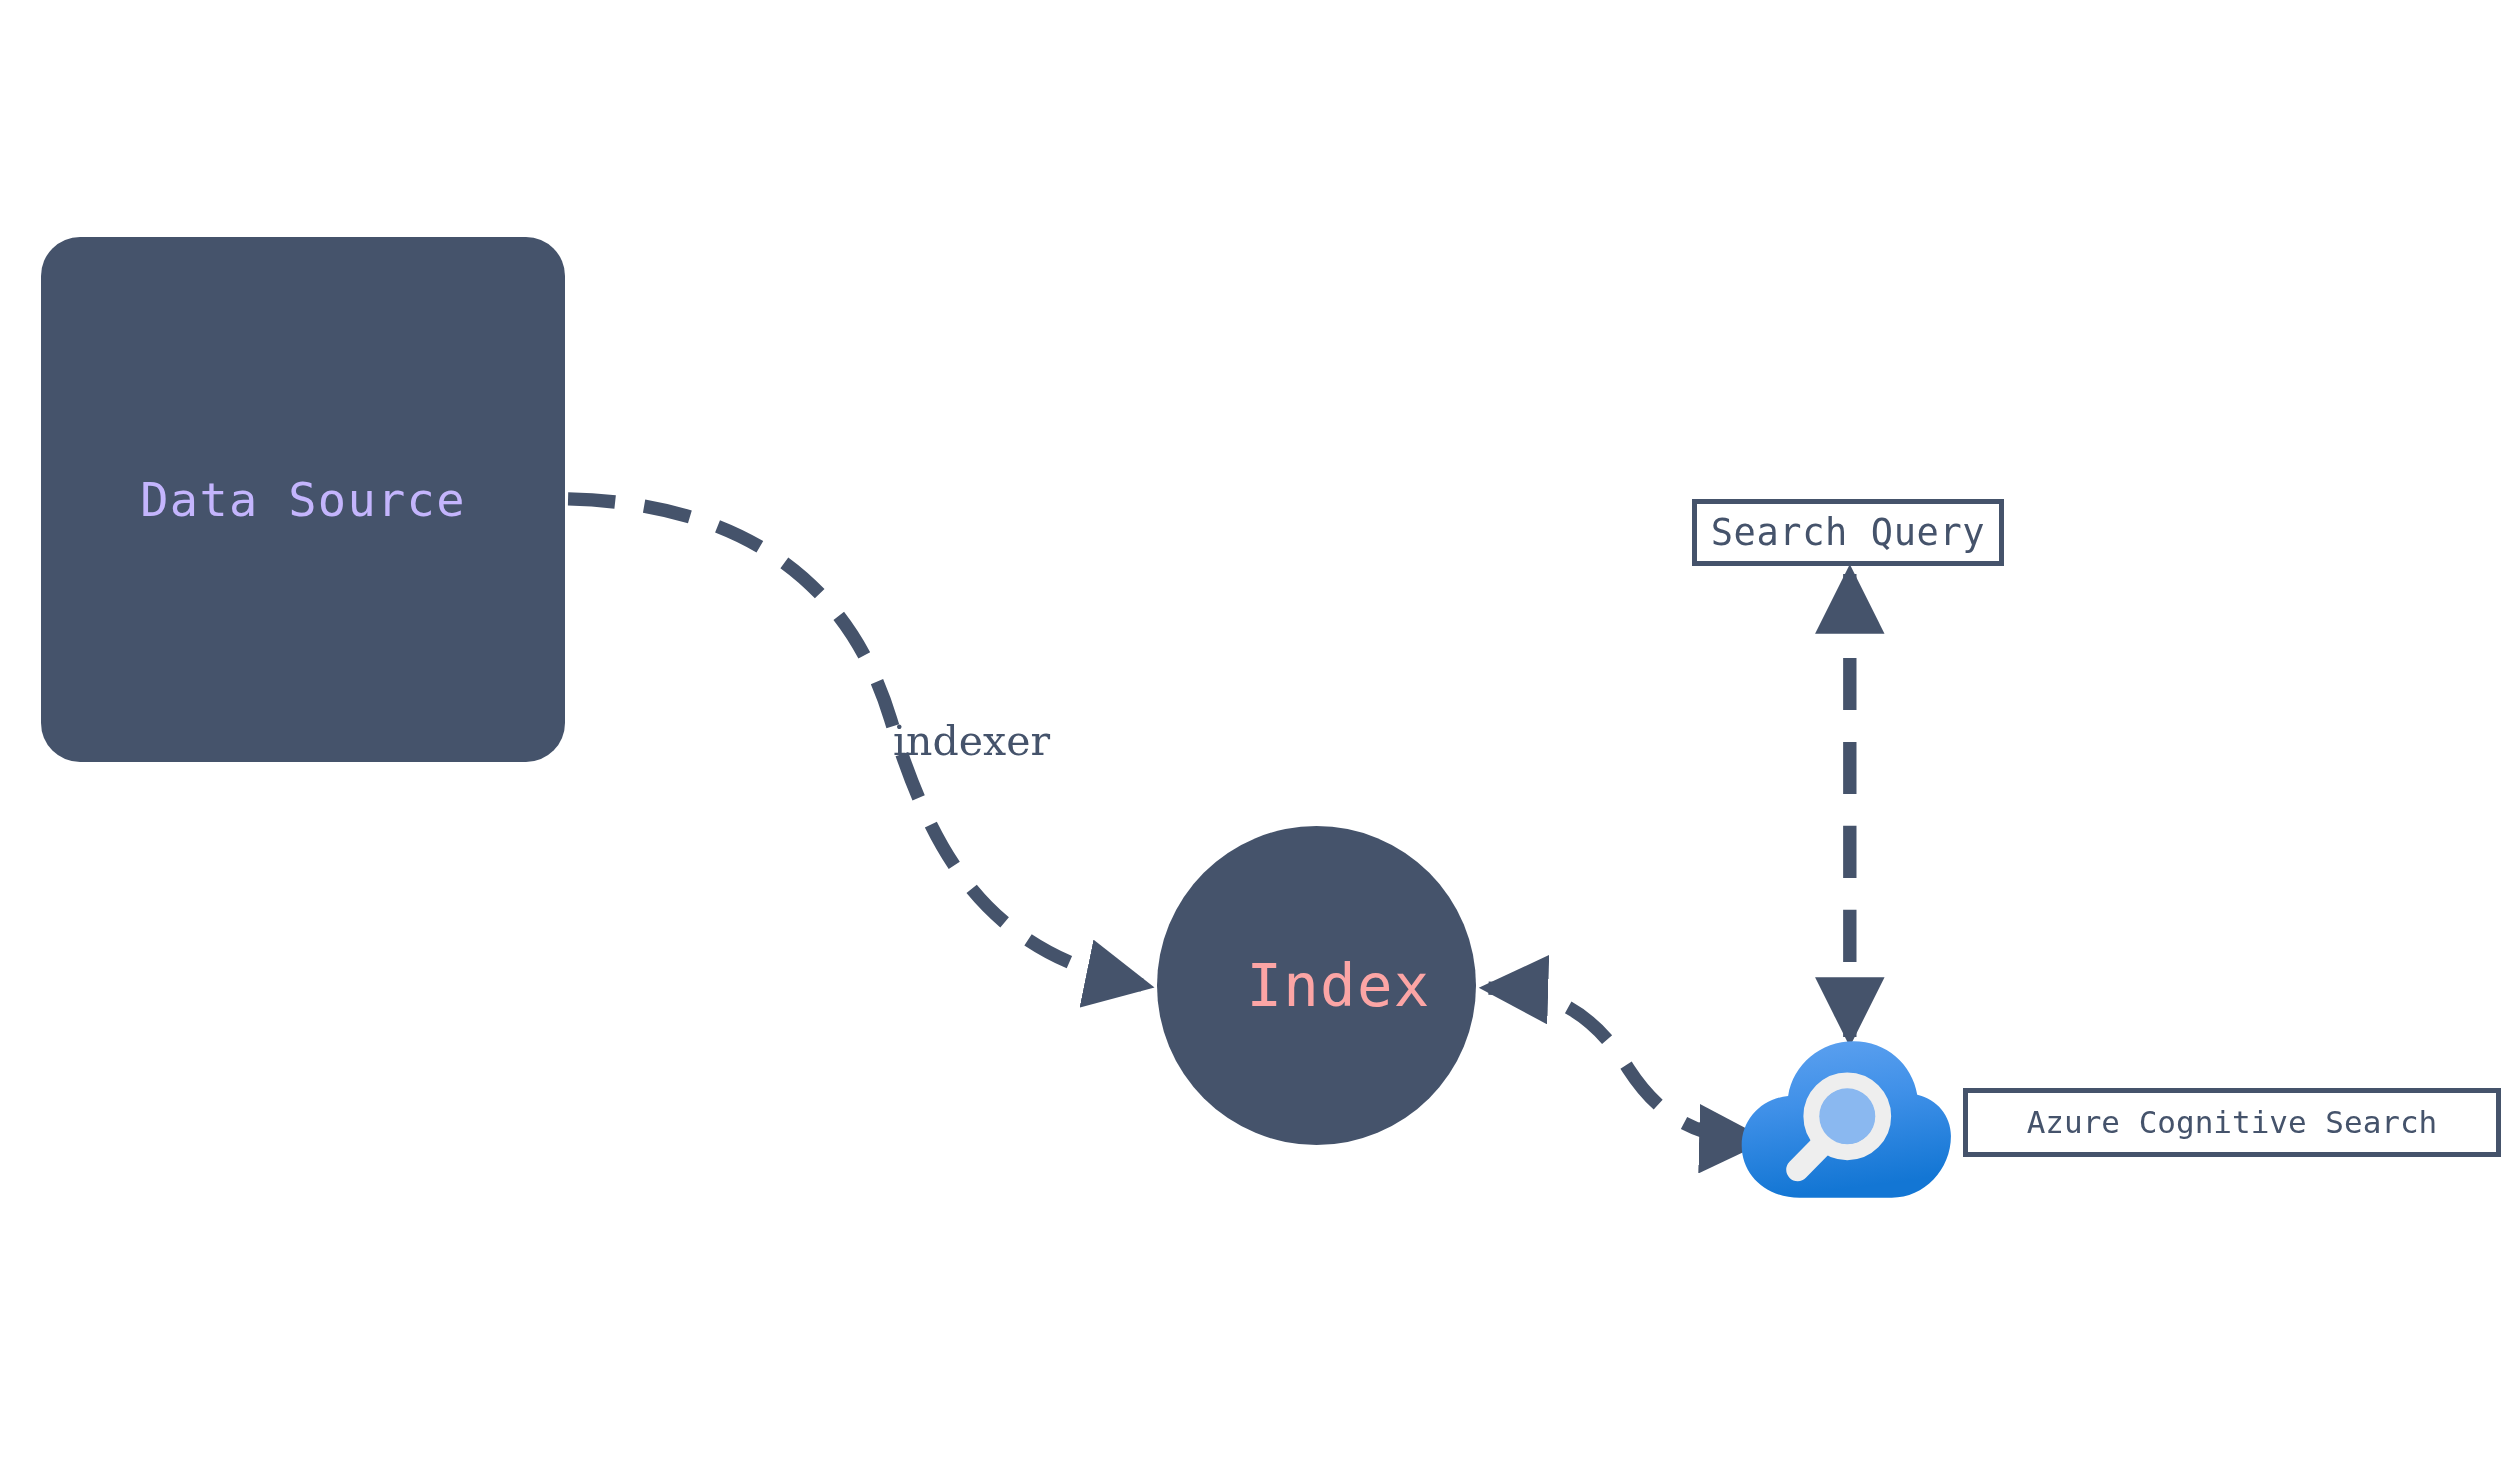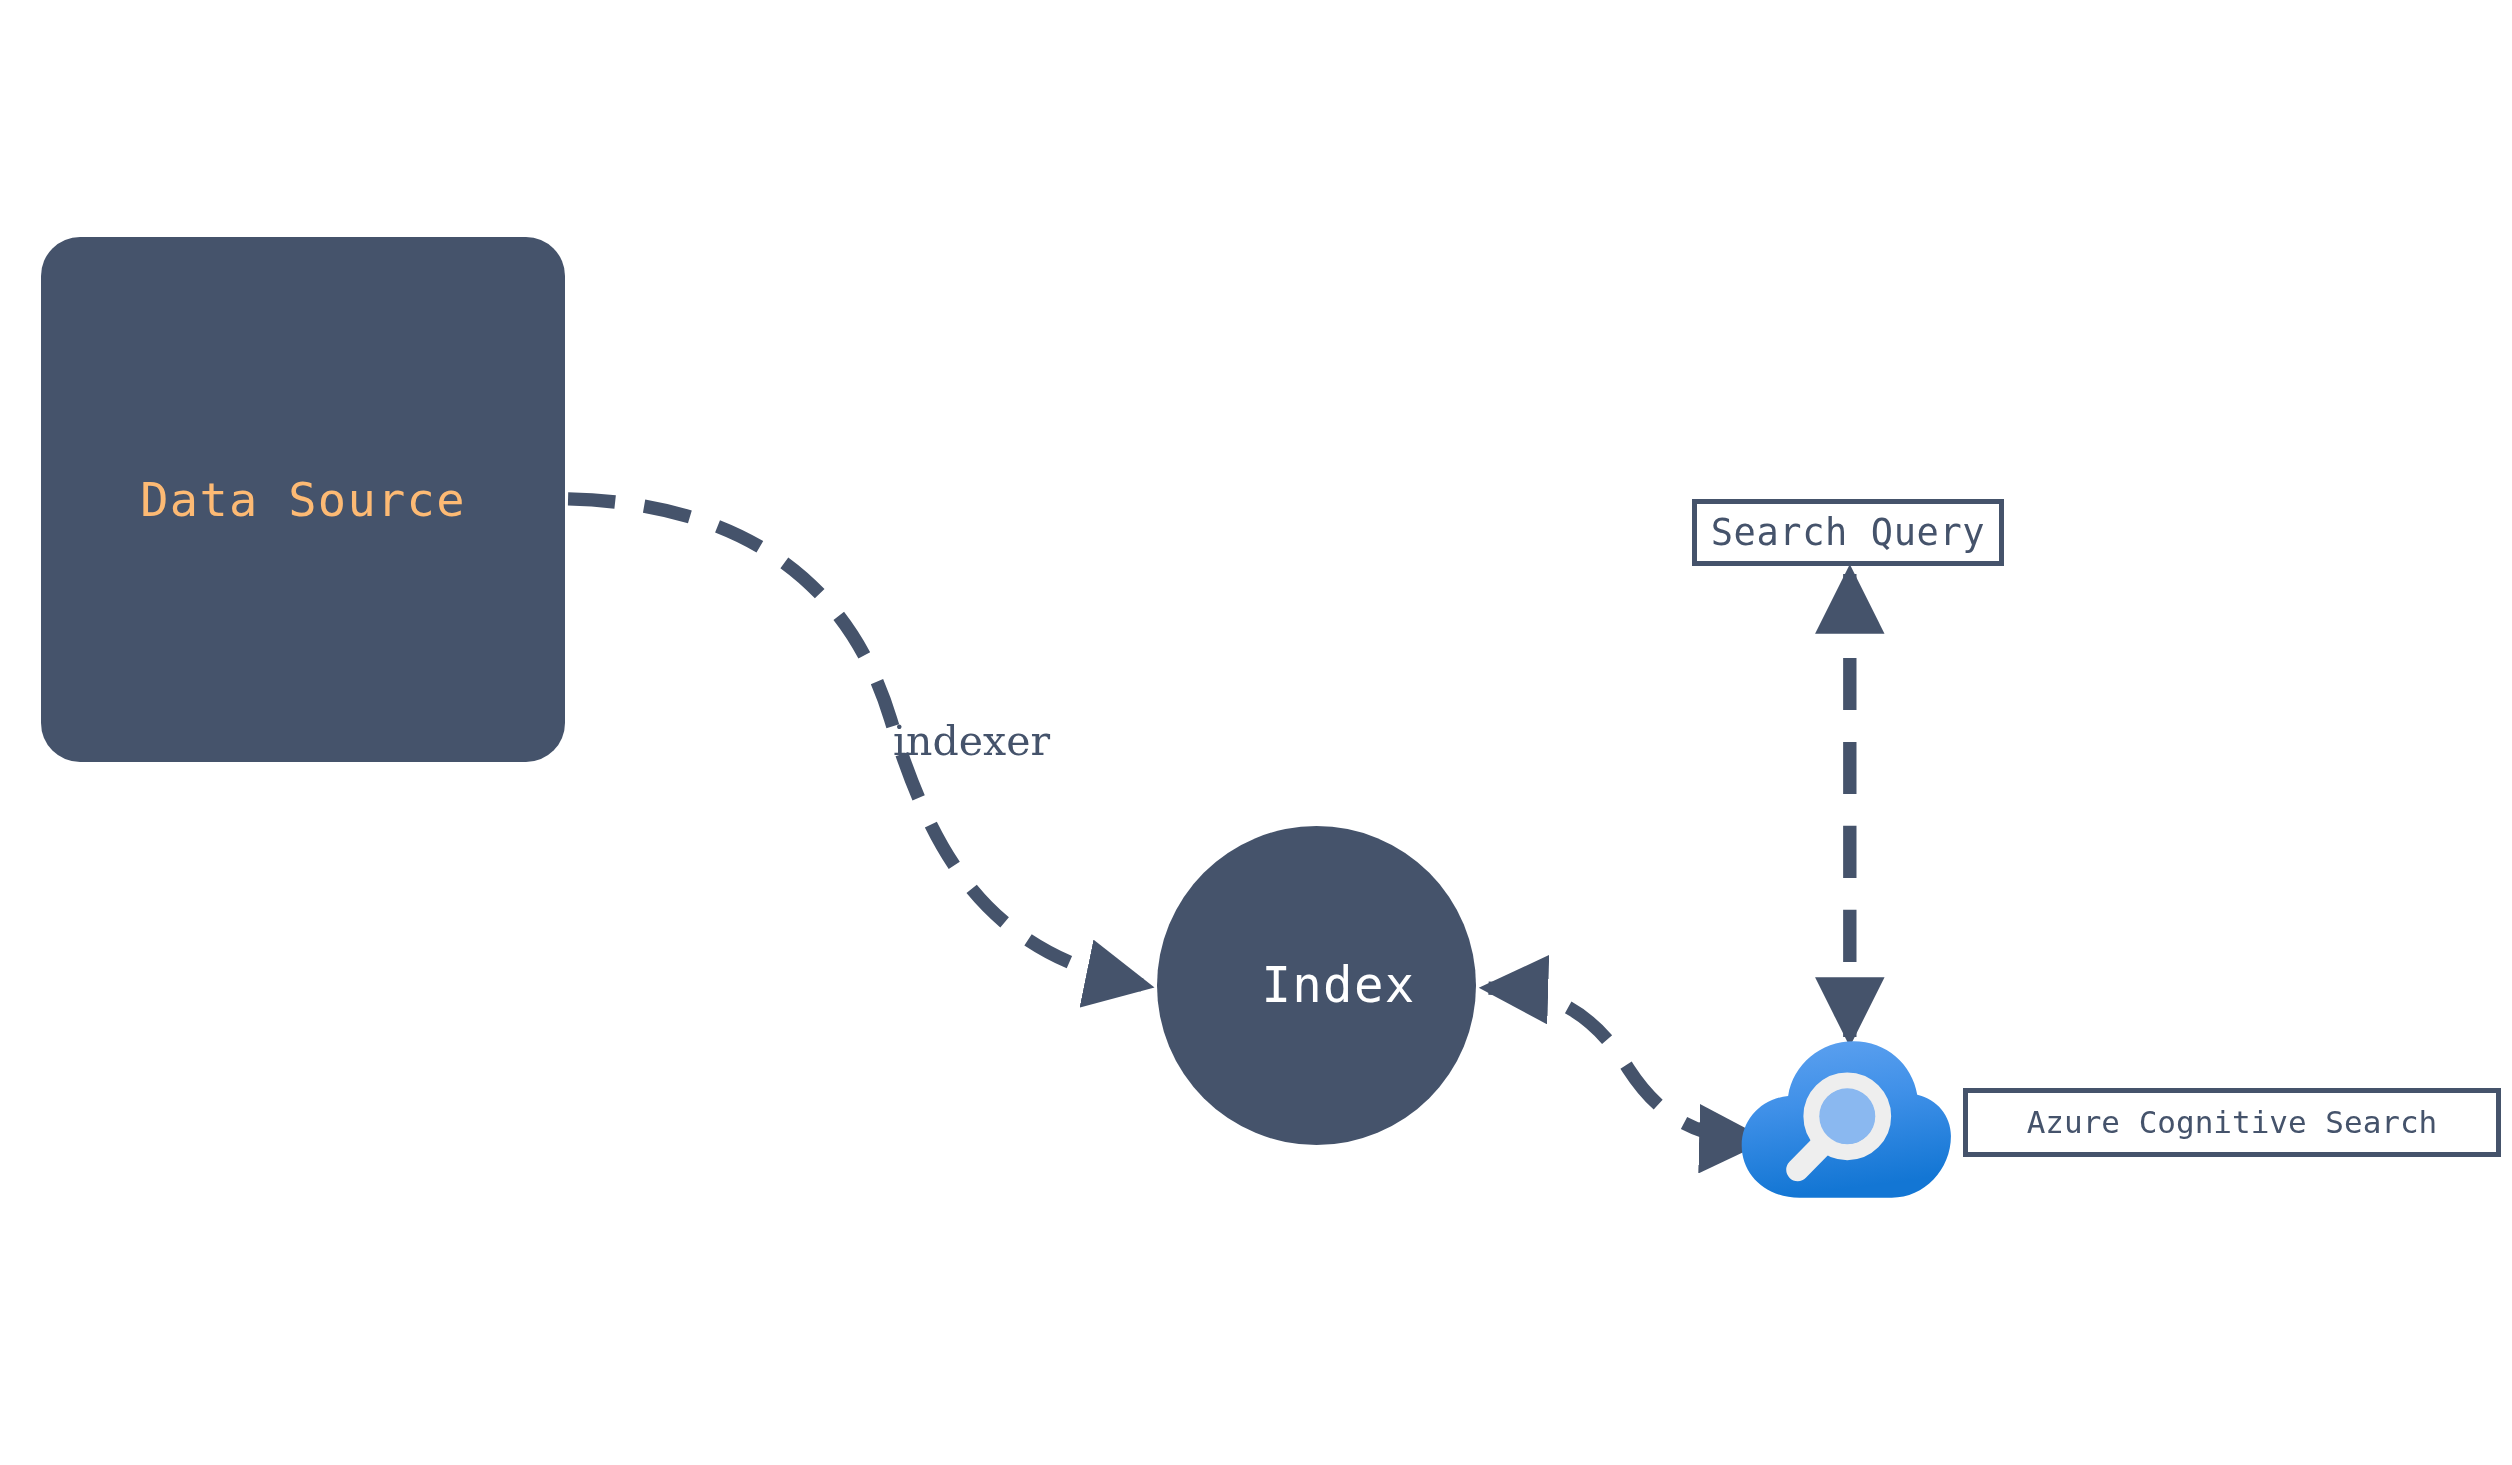--- a/index.html
+++ b/index.html
@@ -35,21 +35,21 @@
     width: 524px;
     height: 525px;
     background: #45536b;
     border-radius: 39px;
     display: flex;
     align-items: center;
     justify-content: center;
     box-sizing: border-box;
   }
   .node-box-label {
-    color: #fdba74;
+    color: #c4b5fd;
     font-family: "DejaVu Sans Mono", monospace;
     font-size: 47px;
     letter-spacing: 1.3px;
     white-space: nowrap;
     line-height: 1;
   }
 
   
   .node-circle {
     position: absolute;
@@ -58,23 +58,23 @@
     width: 319px;
     height: 319px;
     background: #45536b;
     border-radius: 50%;
     display: flex;
     align-items: center;
     justify-content: center;
     box-sizing: border-box;
   }
   .node-circle-label {
-    color: #ffffff;
-    font-family: "DejaVu Sans Mono", monospace;
-    font-size: 49px;
+    color: #fca5a5;
+    font-family: "DejaVu Sans Mono", monospace;
+    font-size: 59px;
     letter-spacing: 1.3px;
     white-space: nowrap;
     line-height: 1;
     margin-left: 44px;
   }
 
   
   .label-box {
     position: absolute;
     background: #ffffff;

